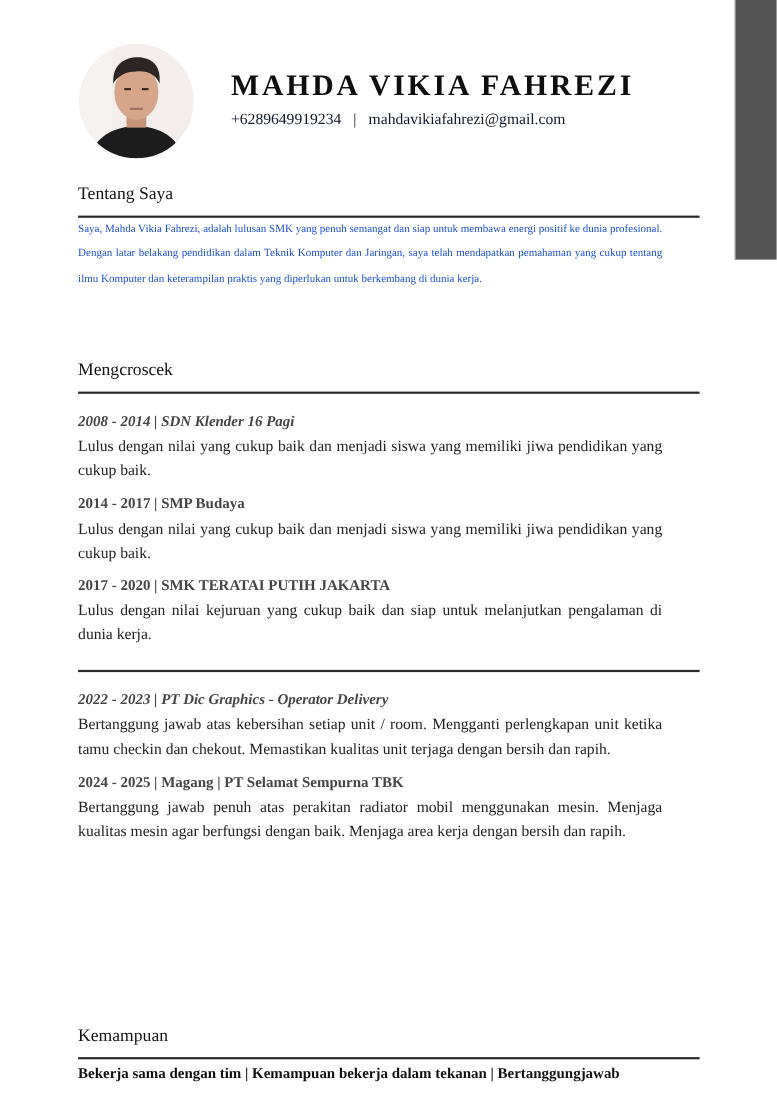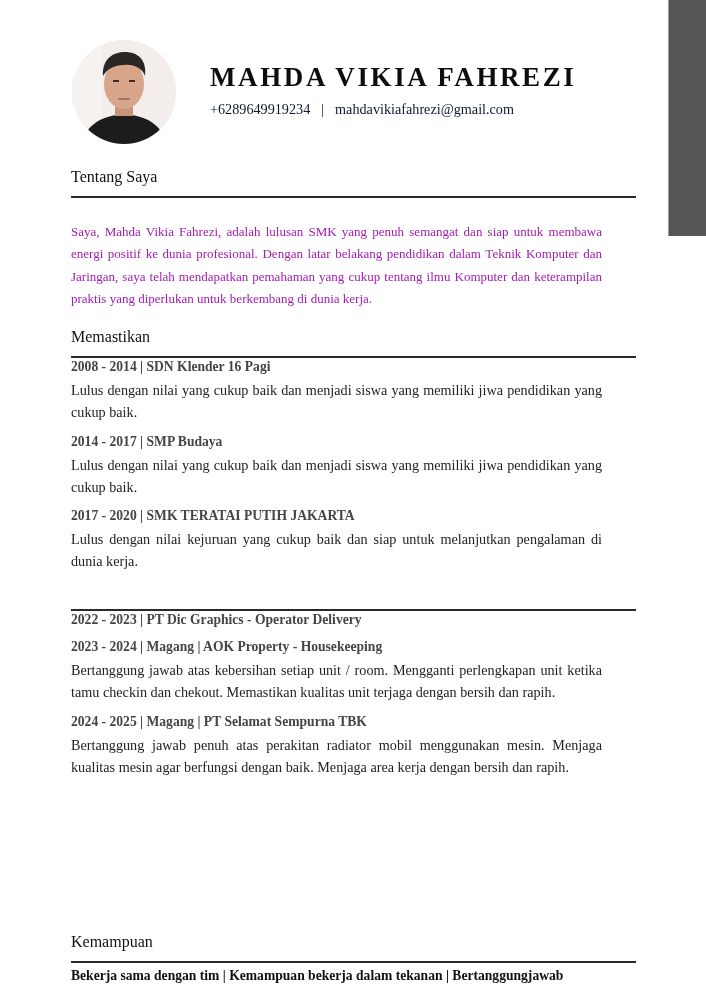--- a/index.html
+++ b/index.html
@@ -26,25 +26,25 @@
     }
     .contact {
       position: absolute; left: 138px; top: 61px; font-size: 14.2px; color: #0f172a; white-space: nowrap;
     }
     .contact .sep { margin: 0 11px; }
 
     .section { position: absolute; left: 71px; width: 565px; }
     .sec-title { font-size: 16px; font-weight: normal; color: #111; line-height: 20px; margin: 0; }
     .rule { height: 2px; background: #2a2a2a; margin-top: 9px; }
     .para {
-      font-size: 13px; line-height: 22.3px; color: #a21caf; text-align: justify; margin: 23px 0 0 0;
+      font-size: 10px; line-height: 22.3px; color: #1d4ed8; text-align: justify; margin: 0 0 0 0;
       width: 531px;
     }
     .entry-title { font-size: 13.6px; font-weight: bold; color: #454545; line-height: 18px; margin: 9px 0 0 0; }
-    .entry-title.first { margin-top: 0; }
+    .entry-title.first { margin-top: 16px; font-style: italic; }
     .entry-desc { font-size: 14.2px; line-height: 22.3px; color: #222; text-align: justify; margin: 3px 0 0 0; width: 531px; }
     .skills { font-size: 13.6px; font-weight: bold; color: #111; margin-top: 5px; white-space: nowrap; }
   </style>
 </head>
 <body>
 
 <div class="page">
 
   <div class="scrollbar"></div>
 
@@ -74,21 +74,21 @@
     </div>
   </div>
 
   <div class="section" style="top:167px;">
     <h2 class="sec-title">Tentang Saya</h2>
     <div class="rule"></div>
     <p class="para">Saya, Mahda Vikia Fahrezi, adalah lulusan SMK yang penuh semangat dan siap untuk membawa energi positif ke dunia profesional. Dengan latar belakang pendidikan dalam Teknik Komputer dan Jaringan, saya telah mendapatkan pemahaman yang cukup tentang ilmu Komputer dan keterampilan praktis yang diperlukan untuk berkembang di dunia kerja.</p>
   </div>
 
   <div class="section" style="top:327px;">
-    <h2 class="sec-title">Memastikan</h2>
+    <h2 class="sec-title">Mengcroscek</h2>
     <div class="rule"></div>
     <div>
       <p class="entry-title first">2008 - 2014 | SDN Klender 16 Pagi</p>
       <p class="entry-desc">Lulus dengan nilai yang cukup baik dan menjadi siswa yang memiliki jiwa pendidikan yang cukup baik.</p>
     </div>
     <div>
       <p class="entry-title">2014 - 2017 | SMP Budaya</p>
       <p class="entry-desc">Lulus dengan nilai yang cukup baik dan menjadi siswa yang memiliki jiwa pendidikan yang cukup baik.</p>
     </div>
     <div>
@@ -96,21 +96,20 @@
       <p class="entry-desc">Lulus dengan nilai kejuruan yang cukup baik dan siap untuk melanjutkan pengalaman di dunia kerja.</p>
     </div>
   </div>
 
   <div class="section" style="top:600px;">
     <div class="rule"></div>
     <div>
       <p class="entry-title first">2022 - 2023 | PT Dic Graphics - Operator Delivery</p>
     </div>
     <div>
-      <p class="entry-title">2023 - 2024 | Magang | AOK Property - Housekeeping</p>
       <p class="entry-desc">Bertanggung jawab atas kebersihan setiap unit / room. Mengganti perlengkapan unit ketika tamu checkin dan chekout. Memastikan kualitas unit terjaga dengan bersih dan rapih.</p>
     </div>
     <div>
       <p class="entry-title">2024 - 2025 | Magang | PT Selamat Sempurna TBK</p>
       <p class="entry-desc">Bertanggung jawab penuh atas perakitan radiator mobil menggunakan mesin. Menjaga kualitas mesin agar berfungsi dengan baik. Menjaga area kerja dengan bersih dan rapih.</p>
     </div>
   </div>
 
   <div class="section" style="top:932px;">
     <h2 class="sec-title">Kemampuan</h2>

